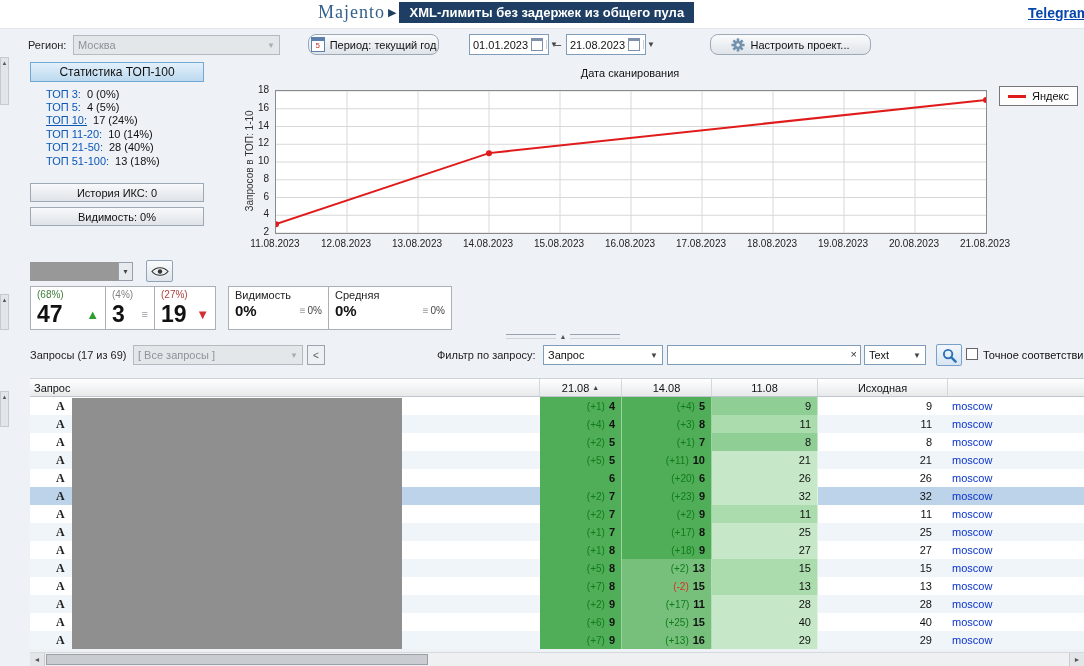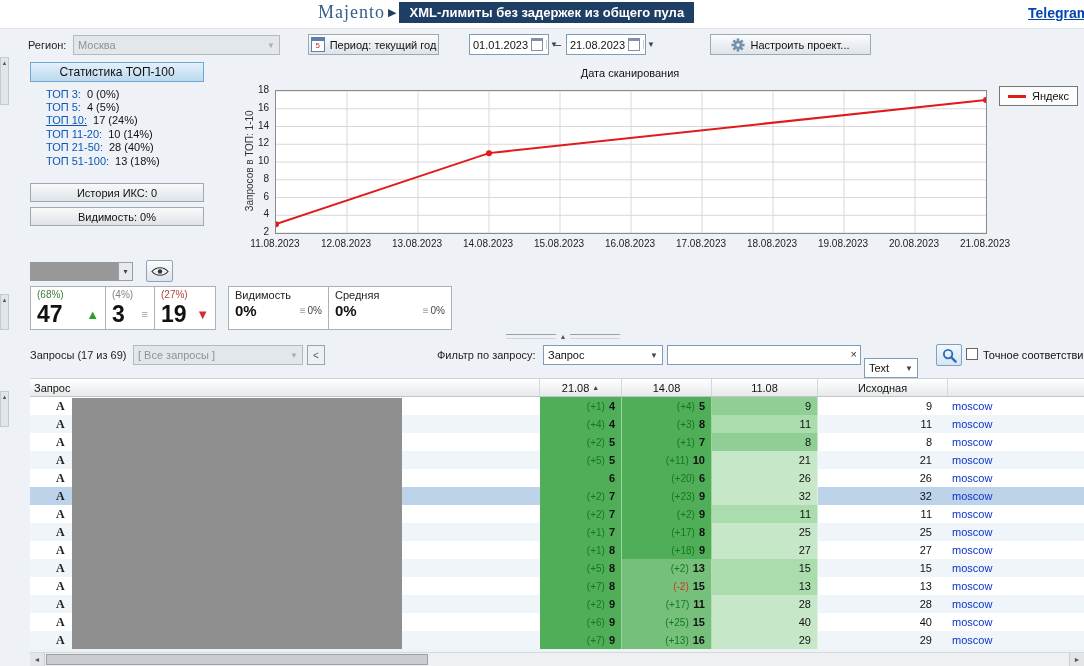--- a/index.html
+++ b/index.html
@@ -14,21 +14,21 @@
   .banner{background:#1f3e63;color:#fff;font-weight:bold;font-size:13px;padding:3px 10px;white-space:nowrap}
   .tg-link{position:absolute;left:1028px;top:5px;font-weight:bold;font-size:14px;color:#0645ad;text-decoration:underline;white-space:nowrap;cursor:pointer}
 
   
   .toolbar{position:absolute;left:0;top:28px;width:100%;height:32px}
   .tb-label{position:absolute;font-size:11px;color:#222}
   .sel{box-sizing:border-box;position:absolute;border:1px solid #7f9db9;background:#fff;display:flex;align-items:center;justify-content:space-between;padding:0 4px;font-size:11px;height:20px;cursor:default}
   .sel .arr{font-size:8px;color:#444;margin-left:4px}
   .sel.disabled{background:#e4e7ea;border-color:#b4bac0;color:#8d939a}
   .sel.disabled .arr{color:#a8aeb5}
-  .btn{box-sizing:border-box;position:absolute;border:1px solid #9daab5;background:linear-gradient(#fafbfc,#dfe4e9);display:flex;align-items:center;justify-content:center;gap:5px;font-size:11px;height:21px;border-radius:0;cursor:pointer}
+  .btn{box-sizing:border-box;position:absolute;border:1px solid #9daab5;background:linear-gradient(#fafbfc,#dfe4e9);display:flex;align-items:center;justify-content:center;gap:5px;font-size:11px;height:21px;border-radius:8px;cursor:pointer}
   .cal{width:12px;height:13px;border:1px solid #5c7fae;background:#fff;position:relative;flex:0 0 auto}
   .cal::before{content:"";position:absolute;top:0;left:0;right:0;height:3px;background:#5c7fae}
   .cal::after{content:"5";position:absolute;top:3px;left:0;right:0;text-align:center;font-size:8px;color:#c03030}
   .datebox{box-sizing:border-box;position:absolute;border:1px solid #7f9db9;background:#fff;height:21px;display:flex;align-items:center;padding:0 3px;gap:3px;font-size:11px}
   .cal-s{width:10px;height:11px;border:1px solid #8090a8;background:#fff;position:relative;flex:0 0 auto}
   .cal-s::before{content:"";position:absolute;top:0;left:0;right:0;height:2px;background:#8090a8}
   .datebox .arr{font-size:8px;color:#444;border-left:1px solid #c7cdd4;padding-left:3px}
 
   
   .sidebar{position:absolute;left:30px;top:62px;width:200px}
@@ -341,21 +341,21 @@
   <span>&lt;</span>
 </div>
 <span class="f-abs" style="left:437px;top:349px">Фильтр по запросу:</span>
 <div class="sel" style="left:543px;top:345px;width:120px">
   <span>Запрос</span>
   <span class="arr">▼</span>
 </div>
 <div class="search-wrap">
   <span class="clear-x">×</span>
 </div>
-<div class="sel" style="left:864px;top:358px;width:54px">
+<div class="sel" style="left:864px;top:345px;width:62px">
   <span>Text</span>
   <span class="arr">▼</span>
 </div>
 <div class="mag-btn">
   <svg width="15" height="15" viewBox="0 0 16 16">
     <circle cx="6.5" cy="6.5" r="4.5" fill="none" stroke="#2a6fb8" stroke-width="2"></circle>
     <line x1="10" y1="10" x2="14.5" y2="14.5" stroke="#2a6fb8" stroke-width="2.5" stroke-linecap="round"></line>
   </svg>
 </div>
 <div class="exact-cb"></div>

